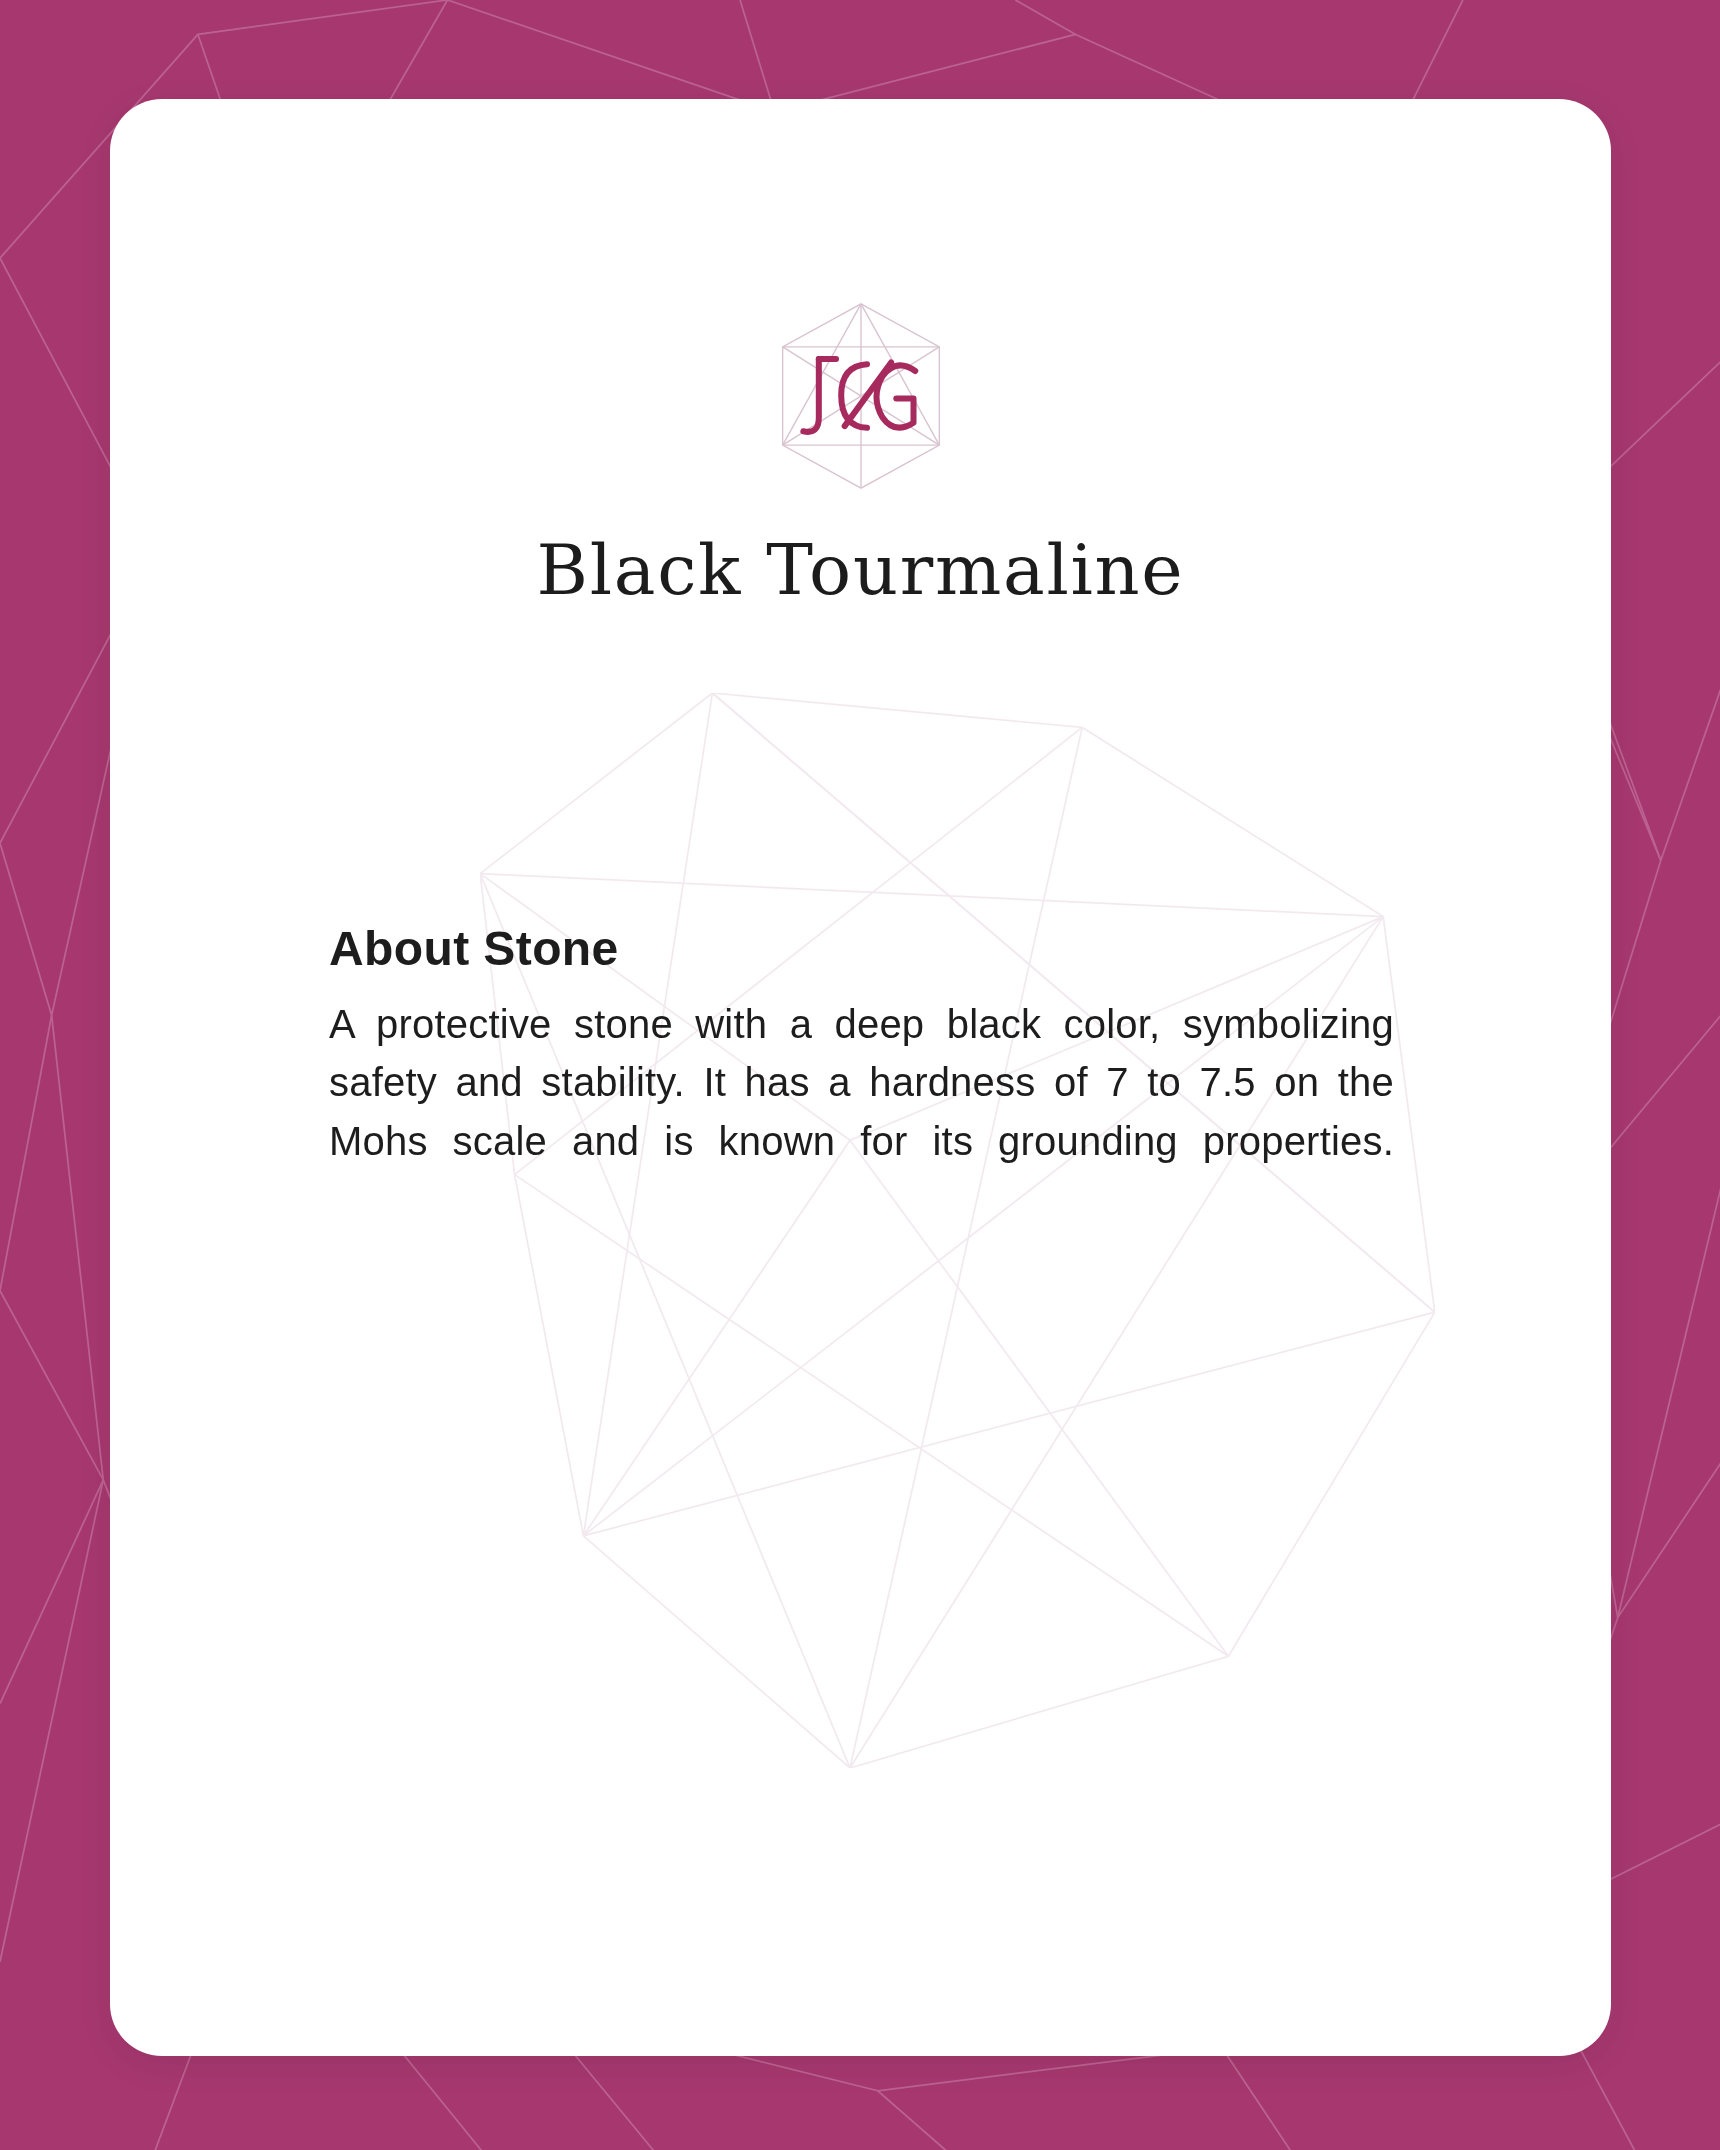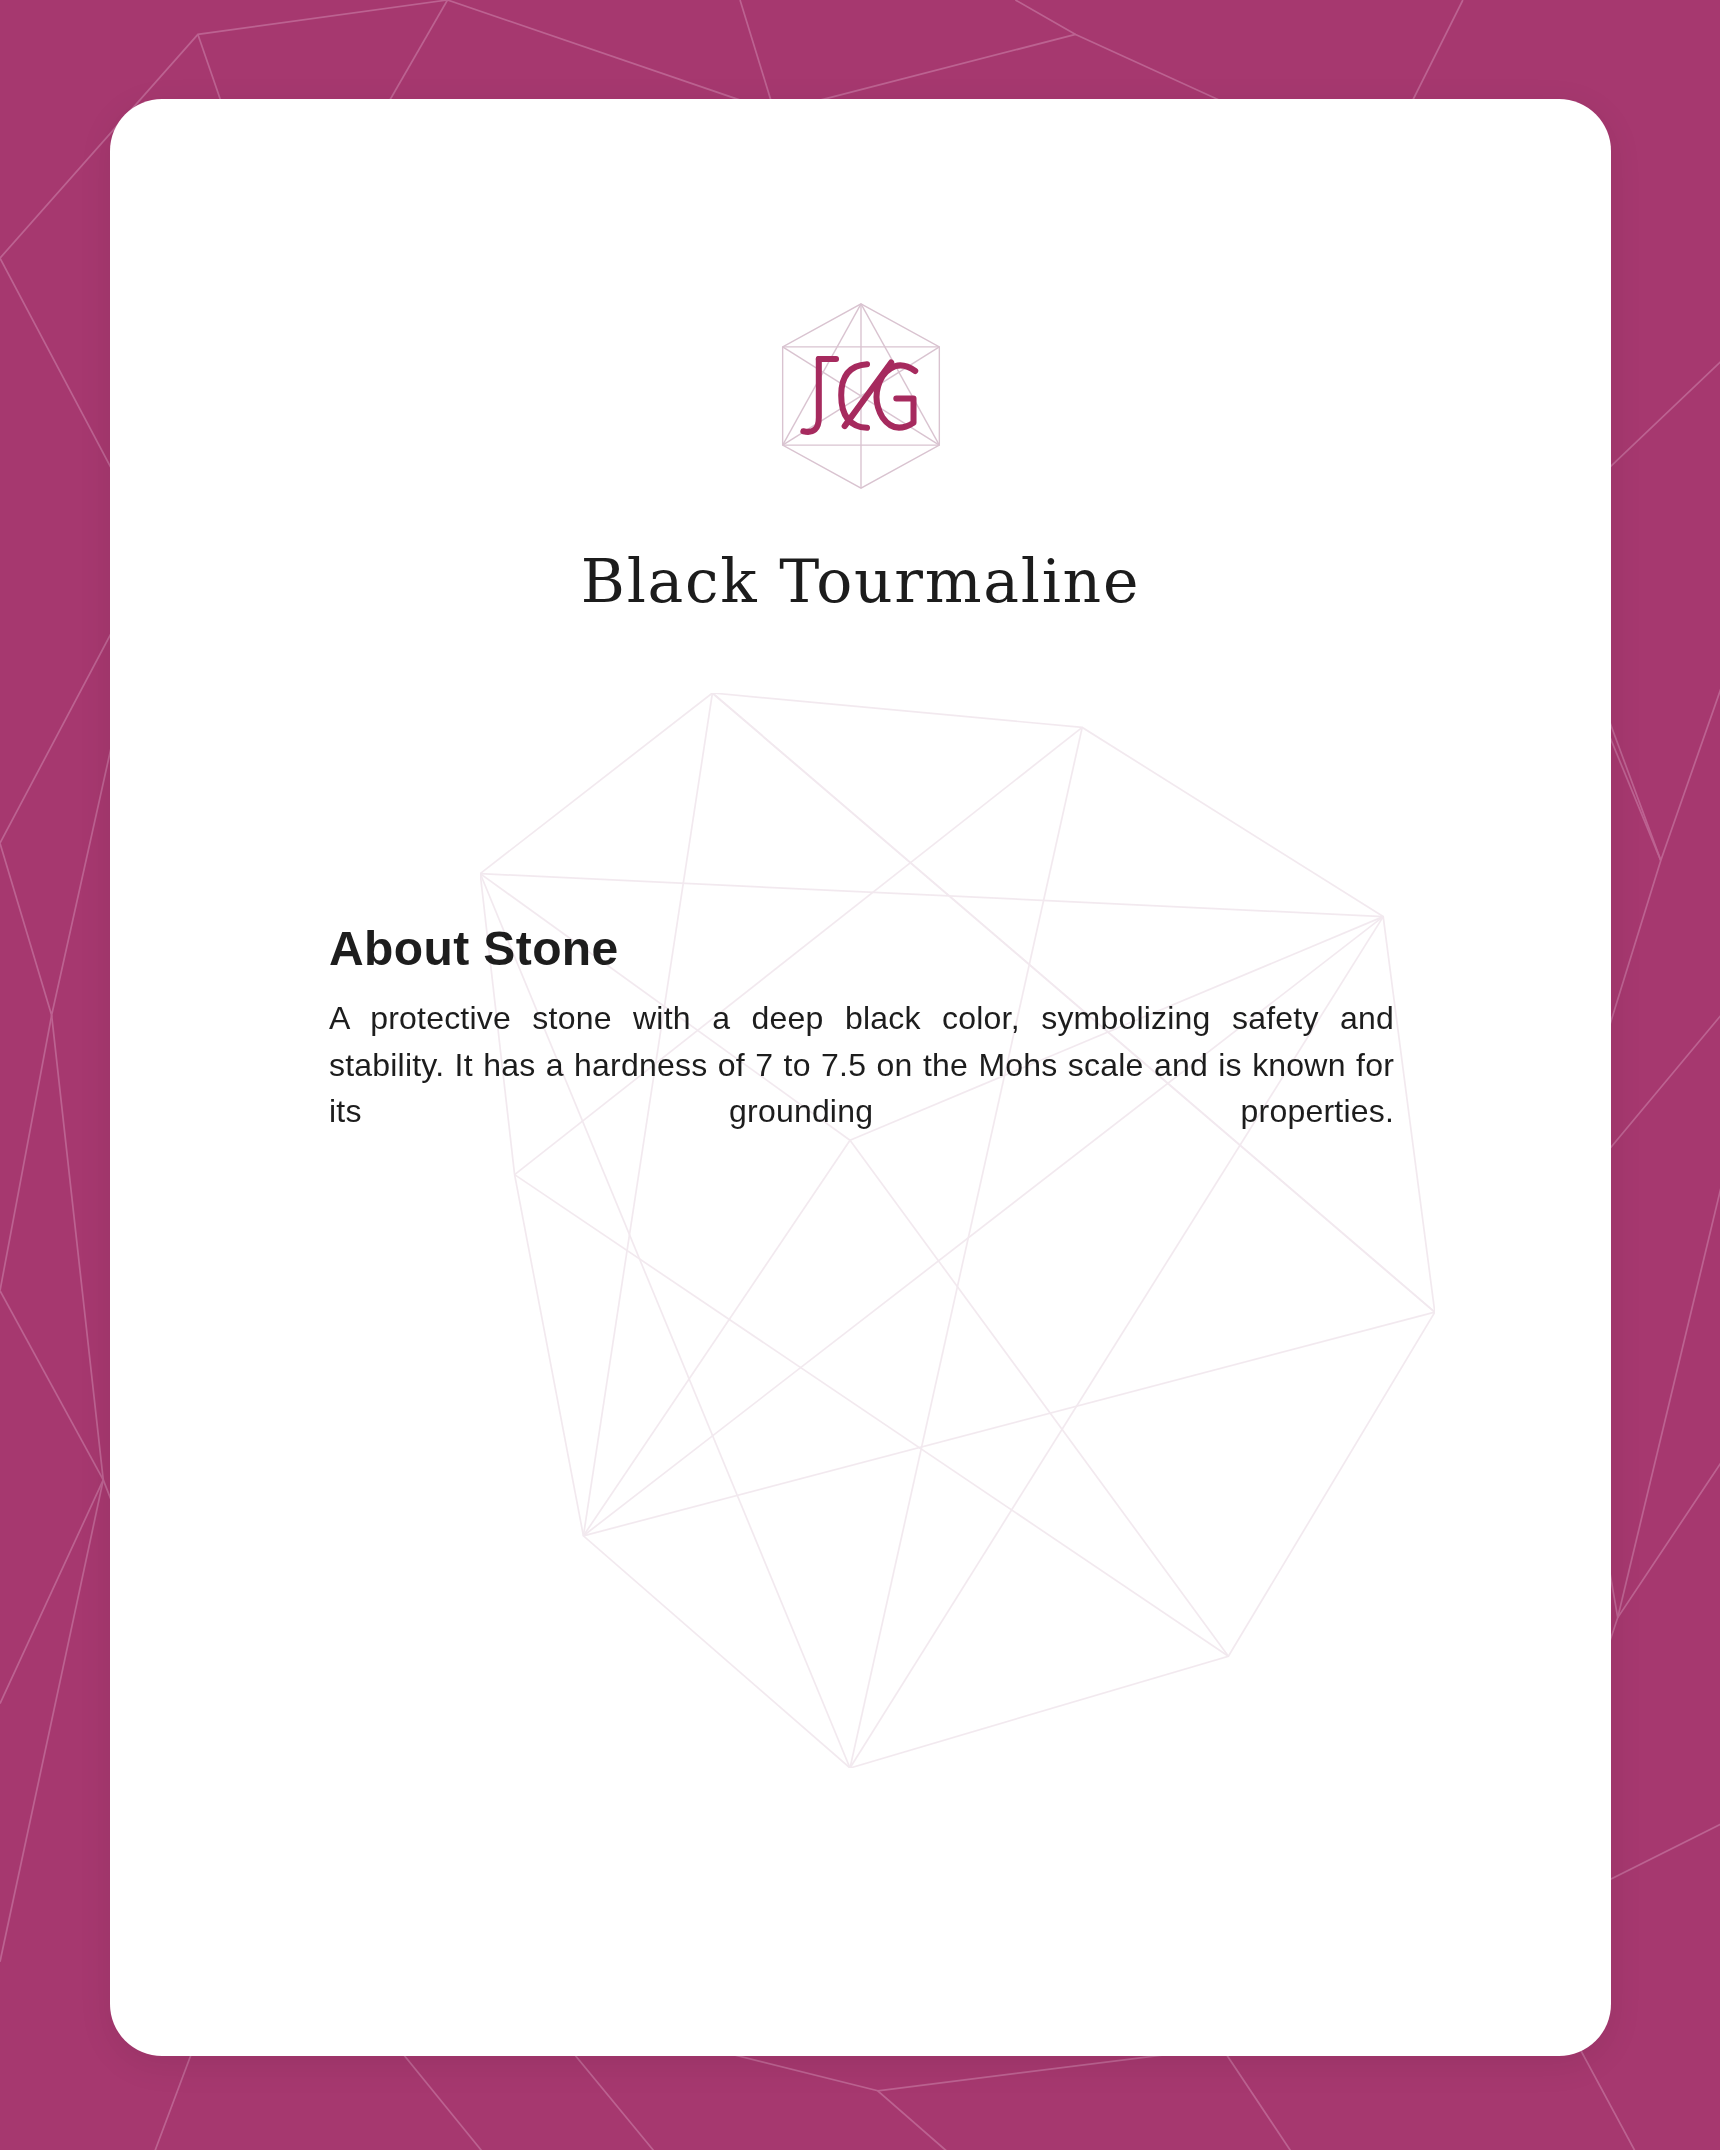--- a/index.html
+++ b/index.html
@@ -60,24 +60,24 @@
     top: 198px;
     transform: translateX(-50%);
     width: 198px;
     height: 198px;
   }
 
   .title {
     position: absolute;
     left: 0;
     right: 0;
-    top: 447px;
+    top: 430px;
     text-align: center;
     font-family: "DejaVu Serif", serif;
-    font-size: 60px;
+    font-size: 70px;
     letter-spacing: 1.7px;
     color: #1c1c1c;
     font-weight: 400;
     white-space: nowrap;
   }
 
   .content {
     position: absolute;
     left: 219px;
     top: 822px;
@@ -92,21 +92,21 @@
     font-family: "Liberation Sans", sans-serif;
     font-size: 48px;
     font-weight: bold;
     color: #1d1d1d;
     letter-spacing: 0.4px;
     margin: 0 0 19px 0;
   }
 
   .section-body {
     font-family: "Liberation Sans", sans-serif;
-    font-size: 32px;
+    font-size: 40px;
     line-height: 1.46;
     color: #1d1d1d;
     text-align: justify;
     margin: 0;
     letter-spacing: 0.2px;
   }
   .section-body::after {
     content: "";
     display: inline-block;
     width: 100%;

